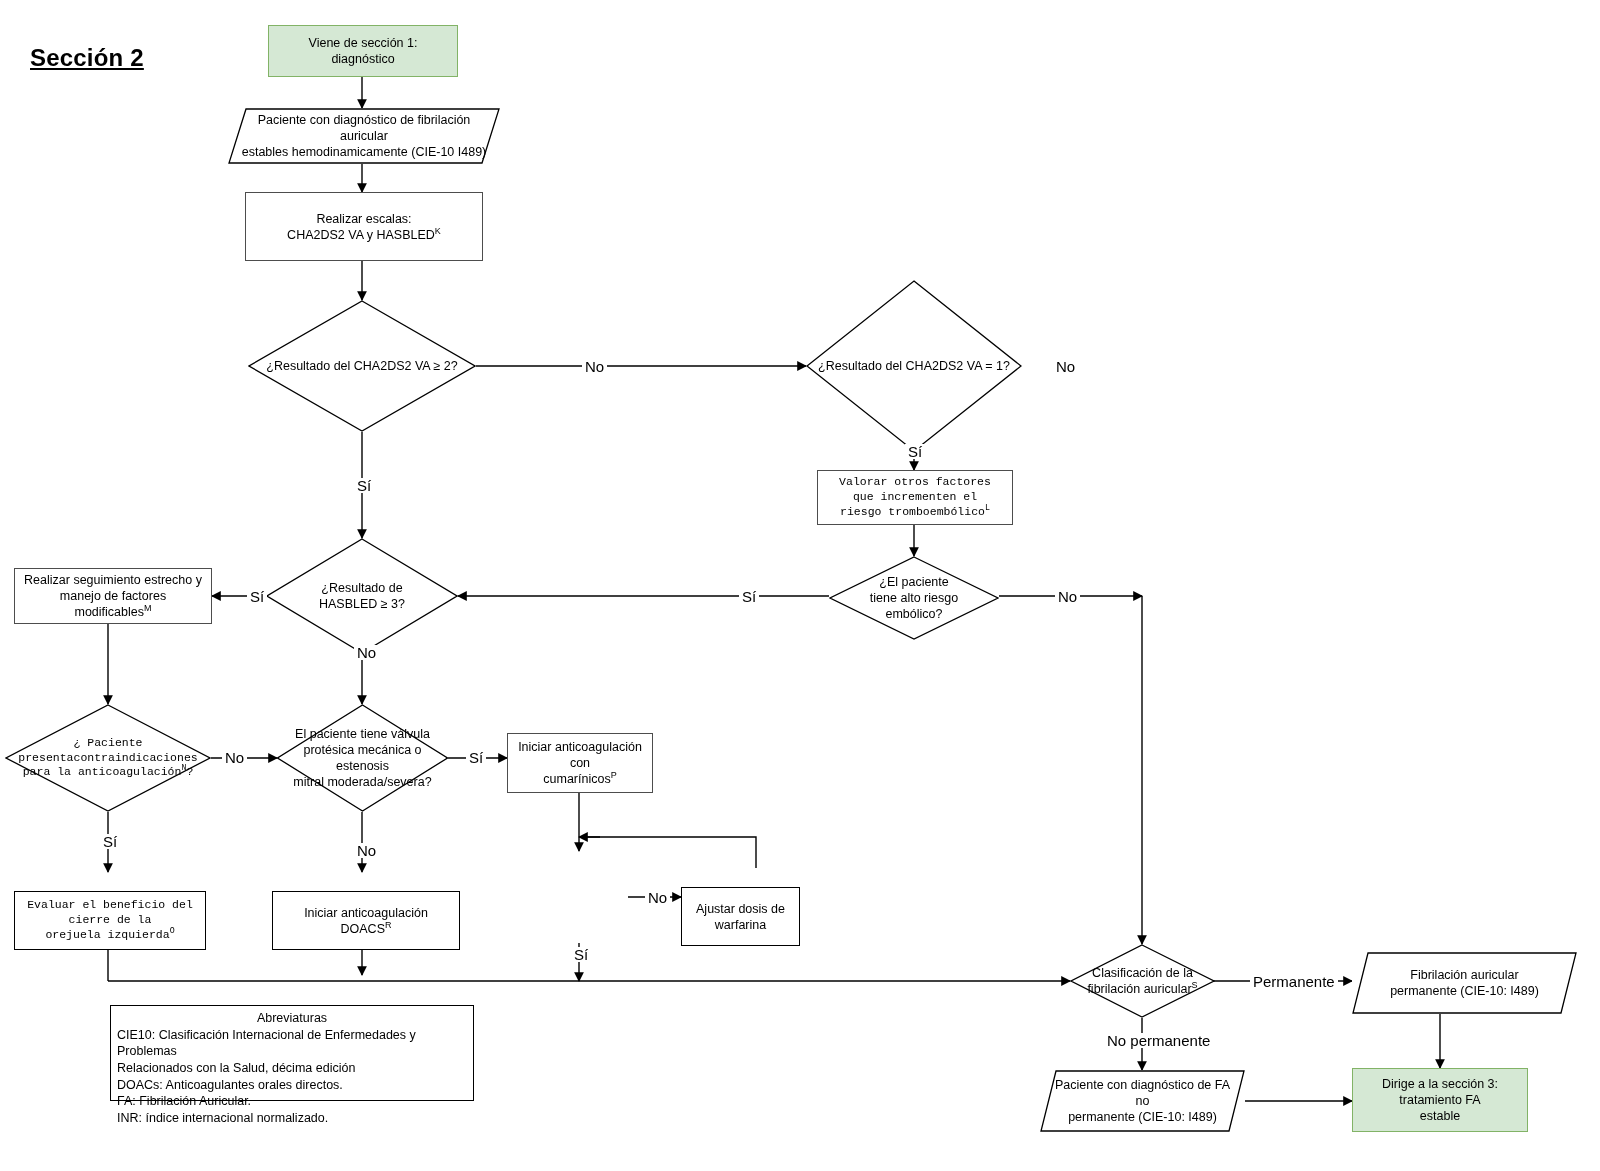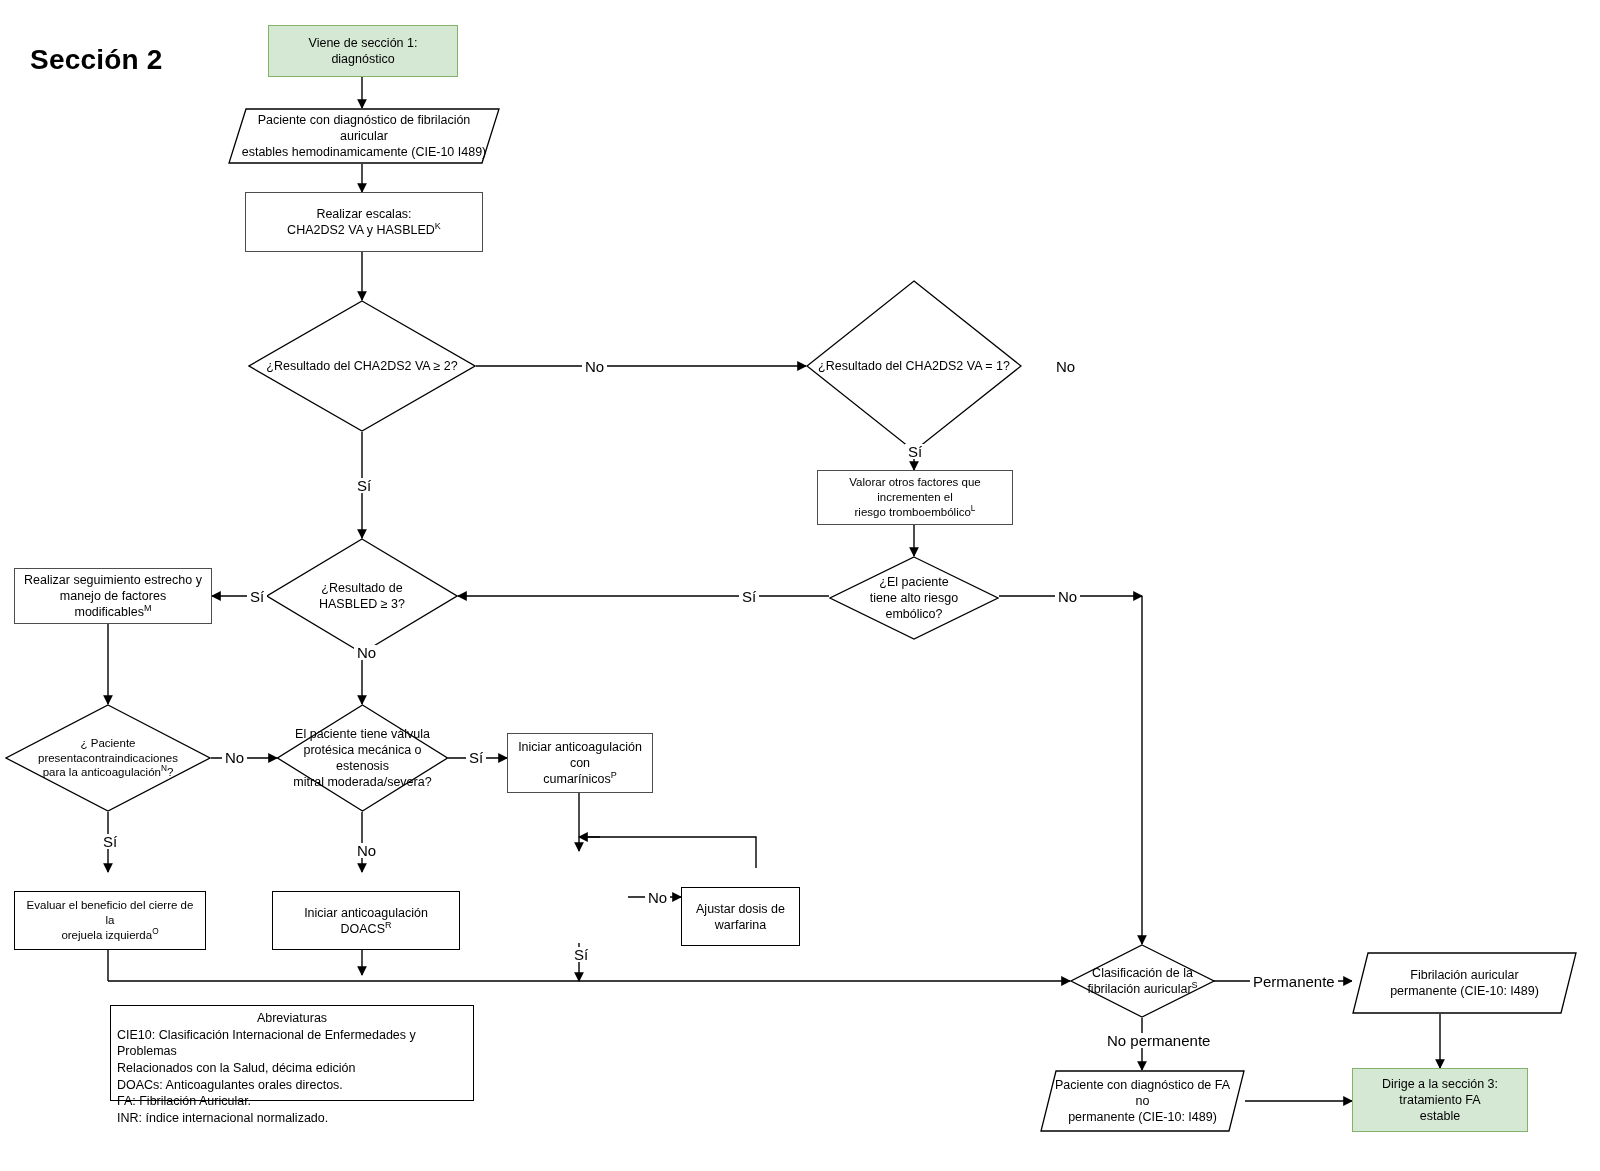--- a/index.html
+++ b/index.html
@@ -58,30 +58,31 @@
   }
   .diamond .dbg{
     position:absolute; left:0; top:0; width:100%; height:100%;
   }
   .node .txt{
     position:relative;
     z-index:2;
     padding:0 8px;
     white-space:pre-line;
   }
-  .serif{ font-family:Liberation Sans, sans-serif; }
+  .serif{ font-family:Liberation Mono, monospace; }
   .sup{ font-size:0.72em; vertical-align:super; line-height:0; }
   .fs12{ font-size:12.5px; }
   .fs11{ font-size:11.5px; }
 
   .section-title{
     position:absolute;
-    font-size:28px;
+    font-size:24px;
     font-weight:bold;
     letter-spacing:0.2px;
+    text-decoration:underline;
   }
   .edge-label{
     position:absolute;
     font-size:15px;
     background:#ffffff;
     padding:0 3px;
     line-height:1;
     white-space:nowrap;
     z-index:5;
   }
@@ -183,21 +184,21 @@
   </div>
 
   <div class="node para fs12" style="left:228px; top:108px; width:272px; height:56px;">
     <svg class="pbg" viewBox="0 0 272 56" preserveAspectRatio="none">
       <polygon points="18,1 271,1 254,55 1,55" fill="#fff" stroke="#000" stroke-width="1.3" vector-effect="non-scaling-stroke"></polygon>
     </svg>
     <span class="txt">Paciente con diagnóstico de fibrilación auricular
 estables hemodinamicamente (CIE-10 I489)</span>
   </div>
 
-  <div class="node rect fs12" style="left:245px; top:192px; width:238px; height:60px;">
+  <div class="node rect fs12" style="left:245px; top:192px; width:238px; height:69px;">
     <span class="txt"><span>Realizar escalas:</span><br><span>CHA2DS2 VA y HASBLED</span><span class="sup">K</span></span>
   </div>
 
   <div class="node diamond fs12" style="left:248px; top:300px; width:228px; height:132px;">
     <svg class="dbg" viewBox="0 0 228 132" preserveAspectRatio="none">
       <polygon points="114,1 227,66 114,131 1,66" fill="#fff" stroke="#000" stroke-width="1.3" vector-effect="non-scaling-stroke"></polygon>
     </svg>
     <span class="txt">¿Resultado del CHA2DS2 VA ≥ 2?</span>
   </div>
 

